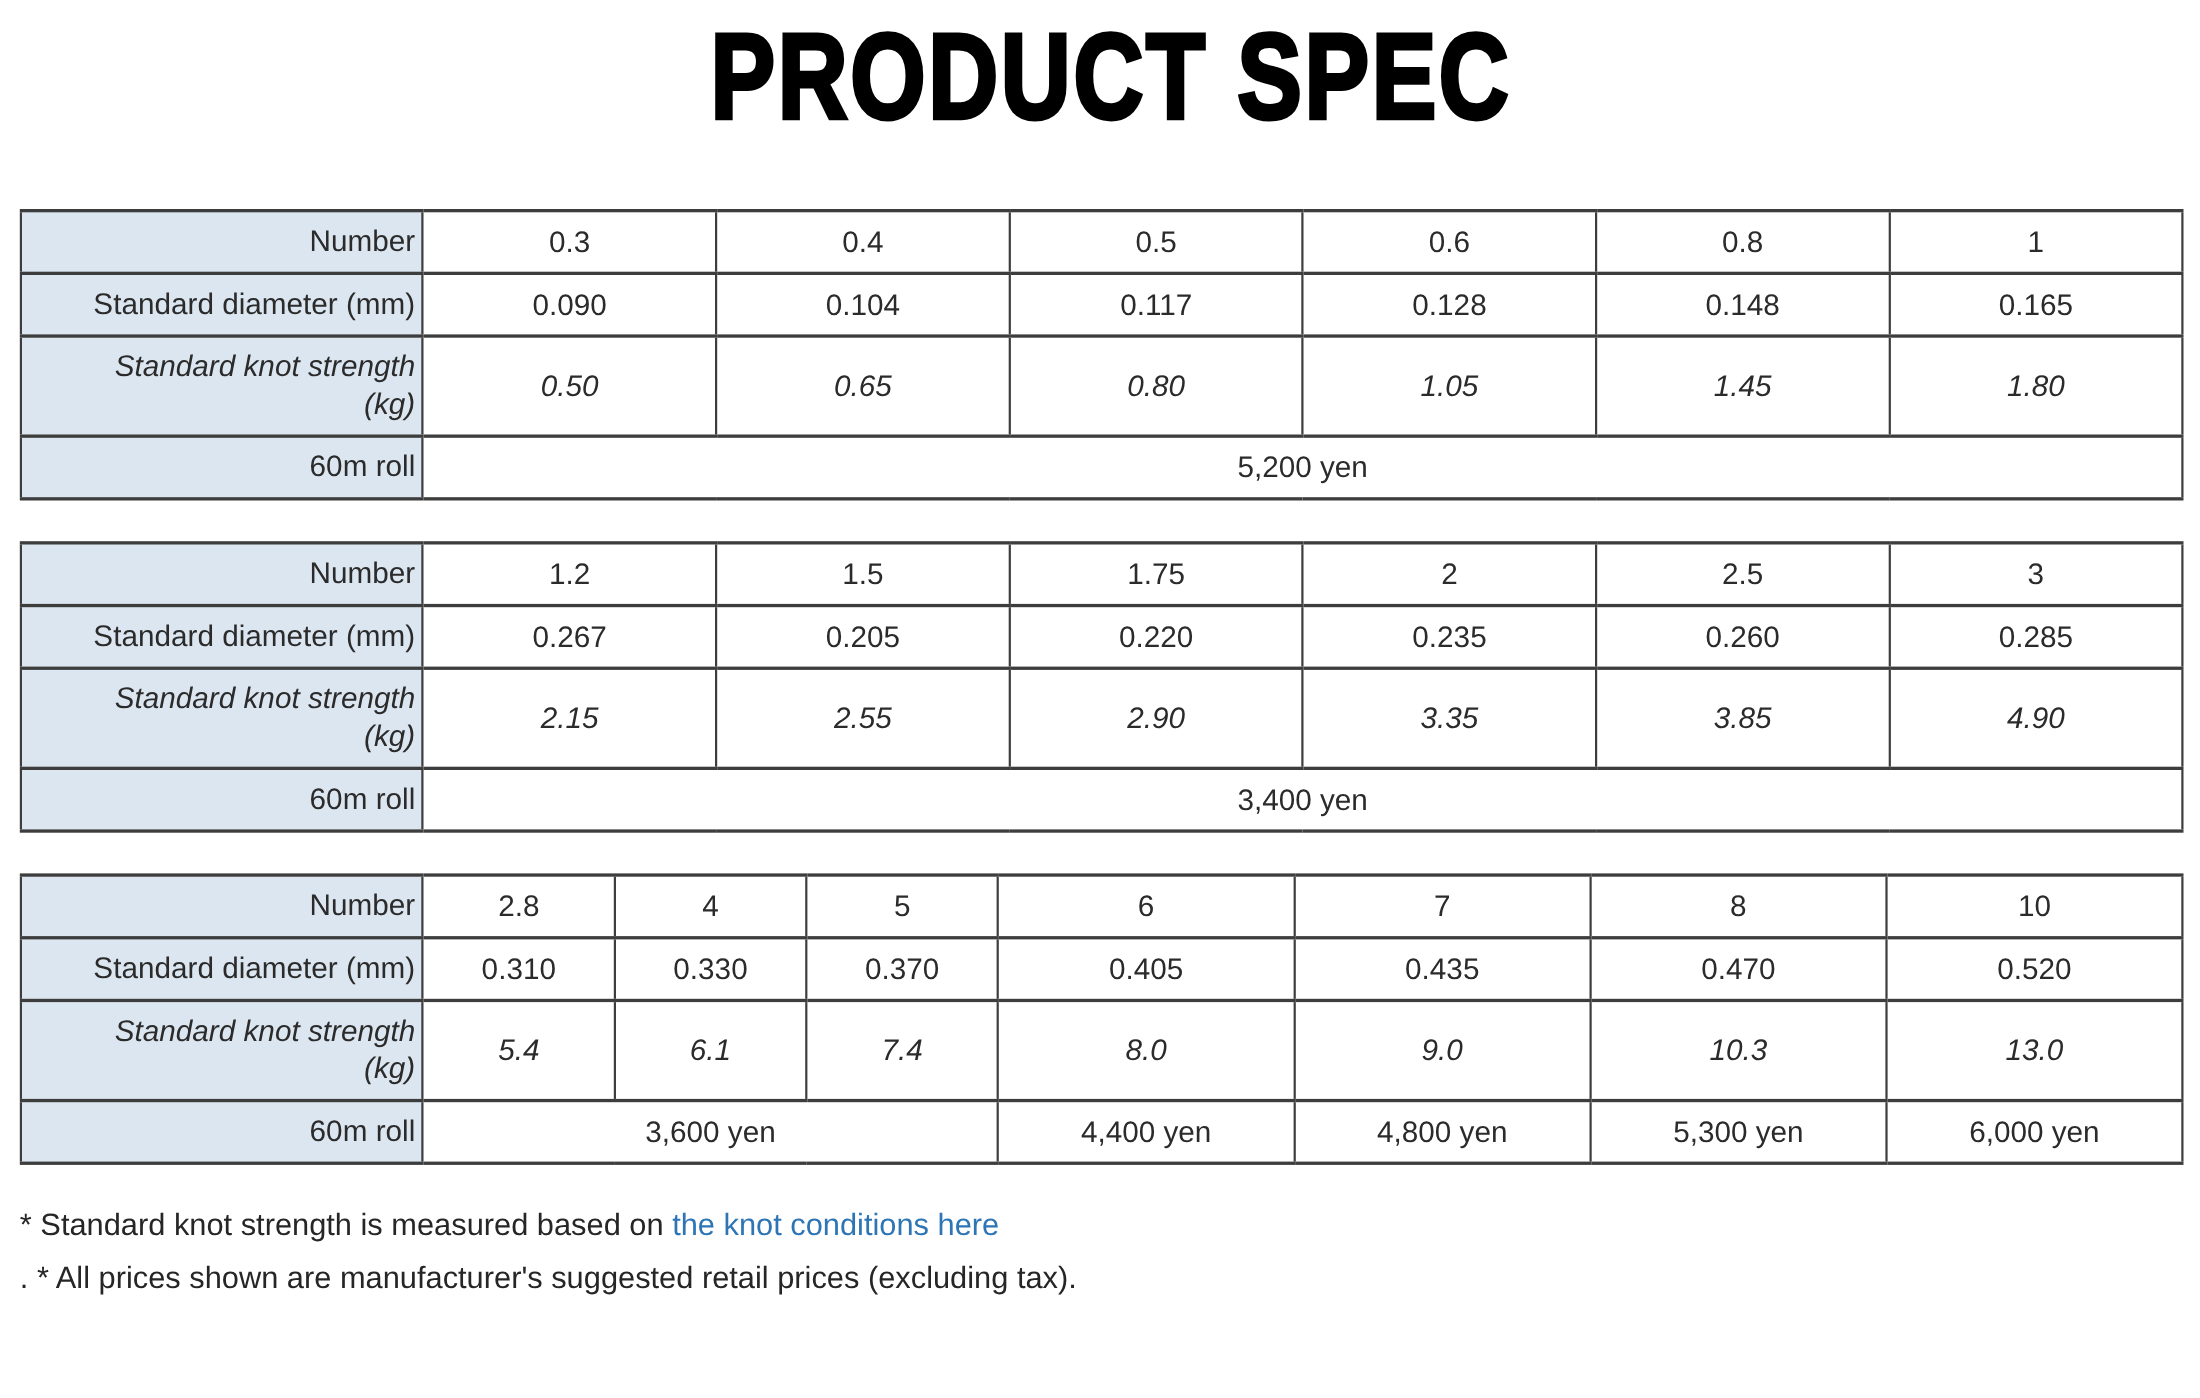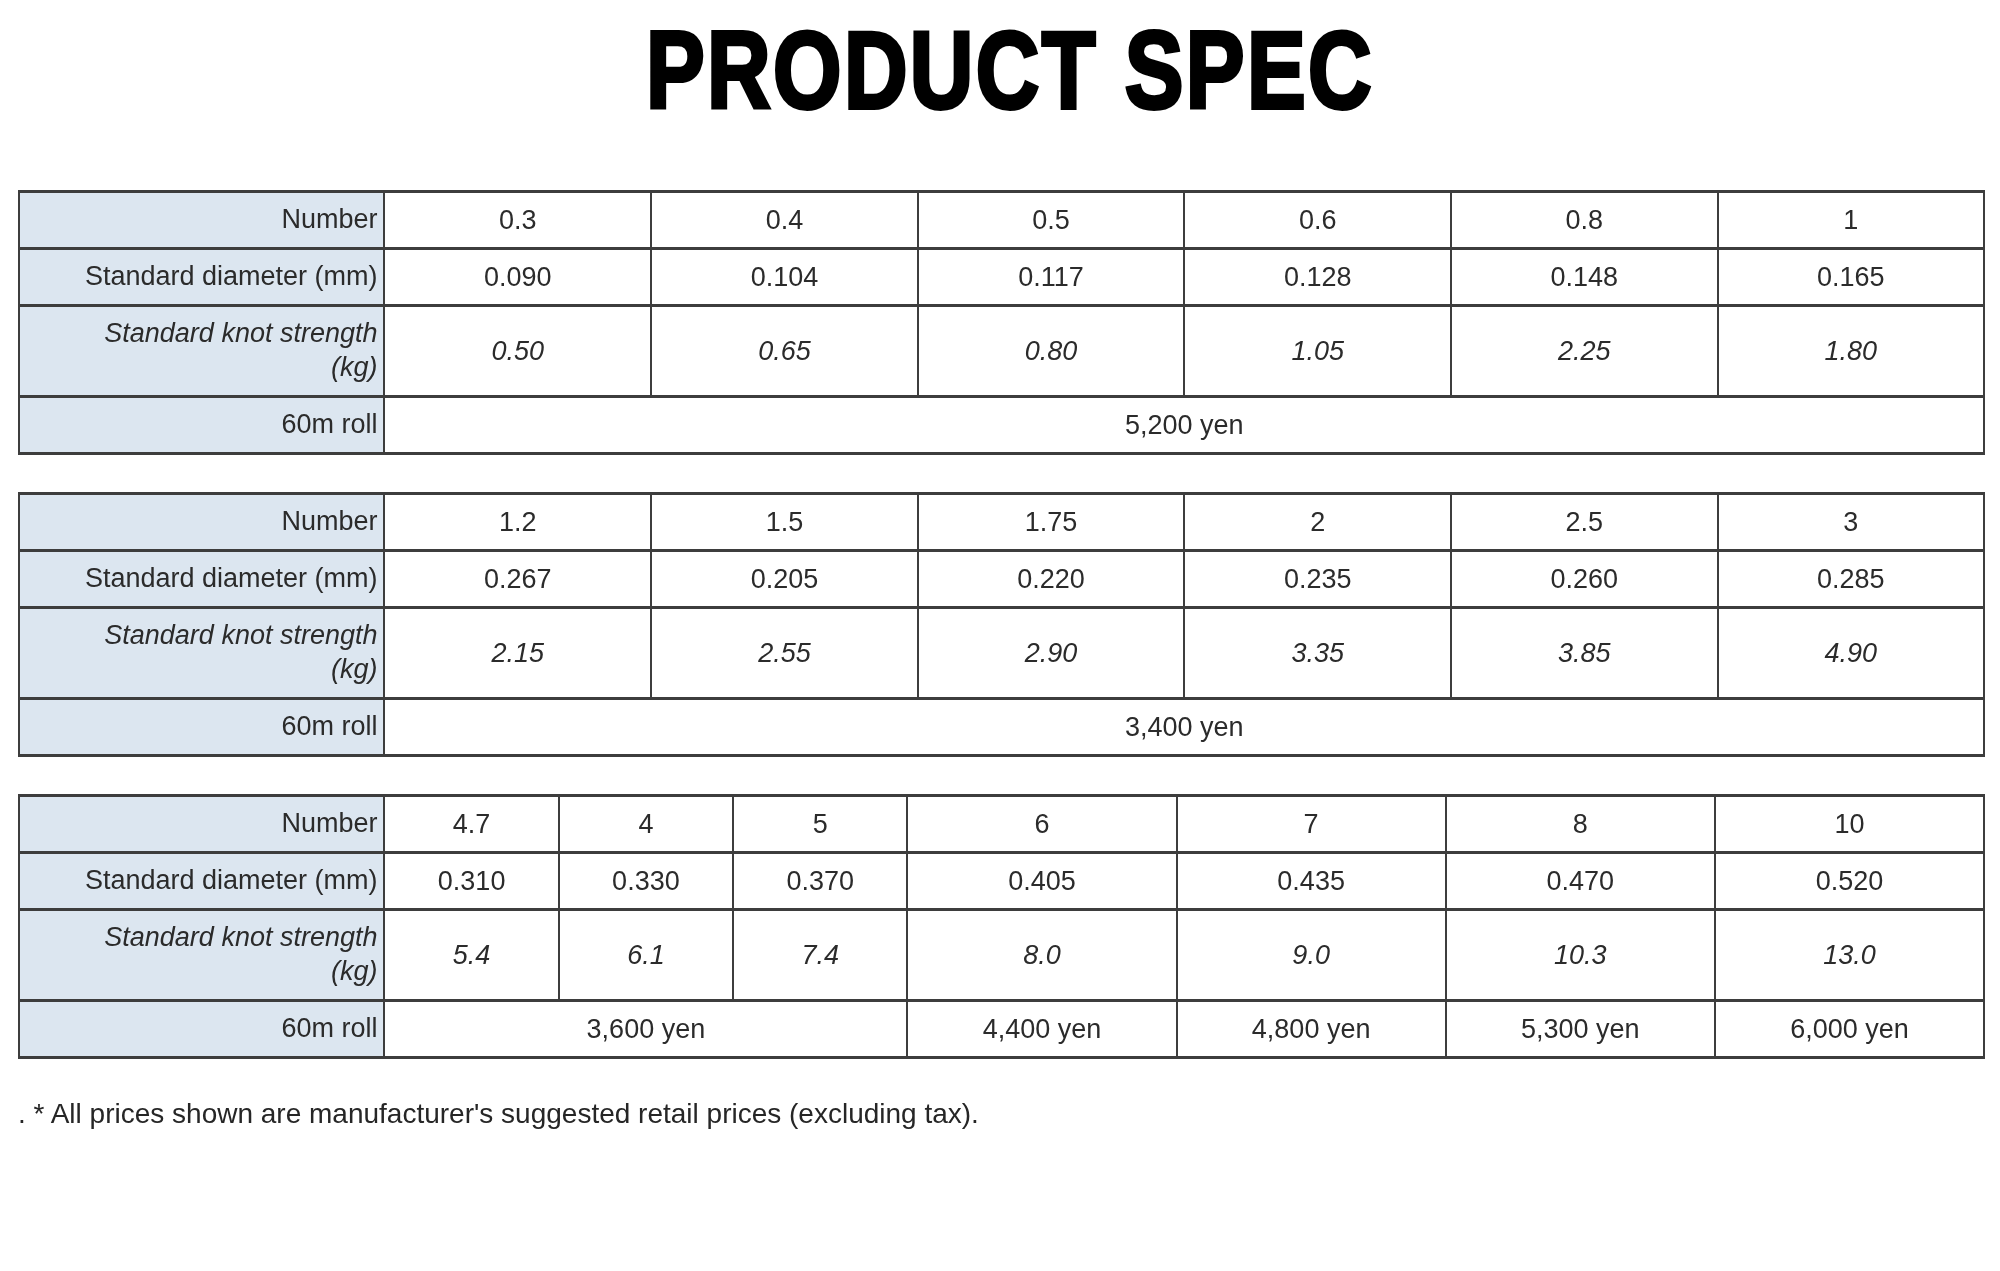--- a/index.html
+++ b/index.html
@@ -119,21 +119,21 @@
           <td>0.148</td>
           <td>0.165</td>
         </tr>
         <tr class="row-tall">
           <th>Standard knot strength
 (kg)</th>
           <td>0.50</td>
           <td>0.65</td>
           <td>0.80</td>
           <td>1.05</td>
-          <td>2.25</td>
+          <td>1.45</td>
           <td>1.80</td>
         </tr>
         <tr class="row-std">
           <th>60m roll</th>
           <td colspan="6">5,200 yen</td>
         </tr>
       </tbody>
     </table>
     <table class="spec-table">
       <colgroup>
@@ -187,21 +187,21 @@
         <col style="width: 8.87%;">
         <col style="width: 8.87%;">
         <col style="width: 13.7%;">
         <col style="width: 13.7%;">
         <col style="width: 13.7%;">
         <col style="width: 13.69%;">
       </colgroup>
       <tbody>
         <tr class="row-std">
           <th>Number</th>
-          <td>4.7</td>
+          <td>2.8</td>
           <td>4</td>
           <td>5</td>
           <td>6</td>
           <td>7</td>
           <td>8</td>
           <td>10</td>
         </tr>
         <tr class="row-std">
           <th>Standard diameter (mm)</th>
           <td>0.310</td>
@@ -229,14 +229,15 @@
           <td>4,400 yen</td>
           <td>4,800 yen</td>
           <td>5,300 yen</td>
           <td>6,000 yen</td>
         </tr>
       </tbody>
     </table>
   </main>
 
 <footer class="footnotes" id="footnotes-root">
+    <p class="footnote"><span>* Standard knot strength is measured based on </span><a class="link" href="#">the knot conditions here</a></p>
     <p class="footnote"><span>. * All prices shown are manufacturer's suggested retail prices (excluding tax).</span></p>
   </footer>
 
 </body></html>

